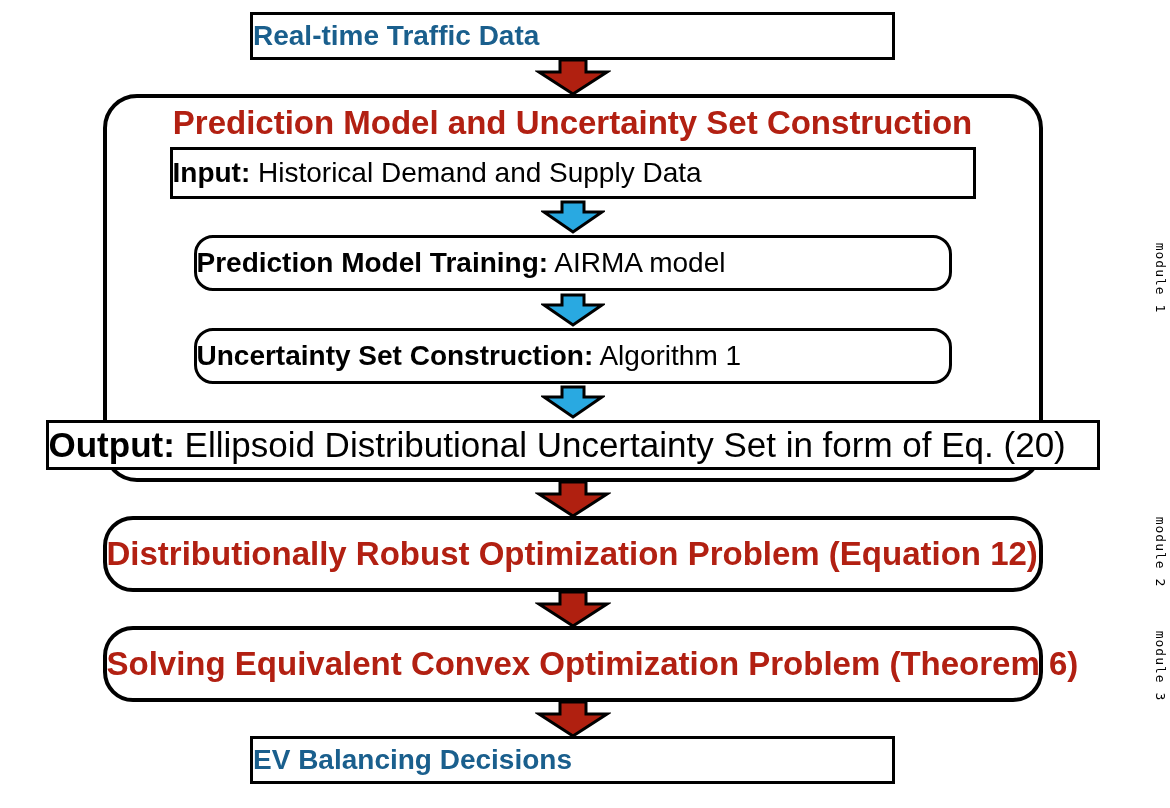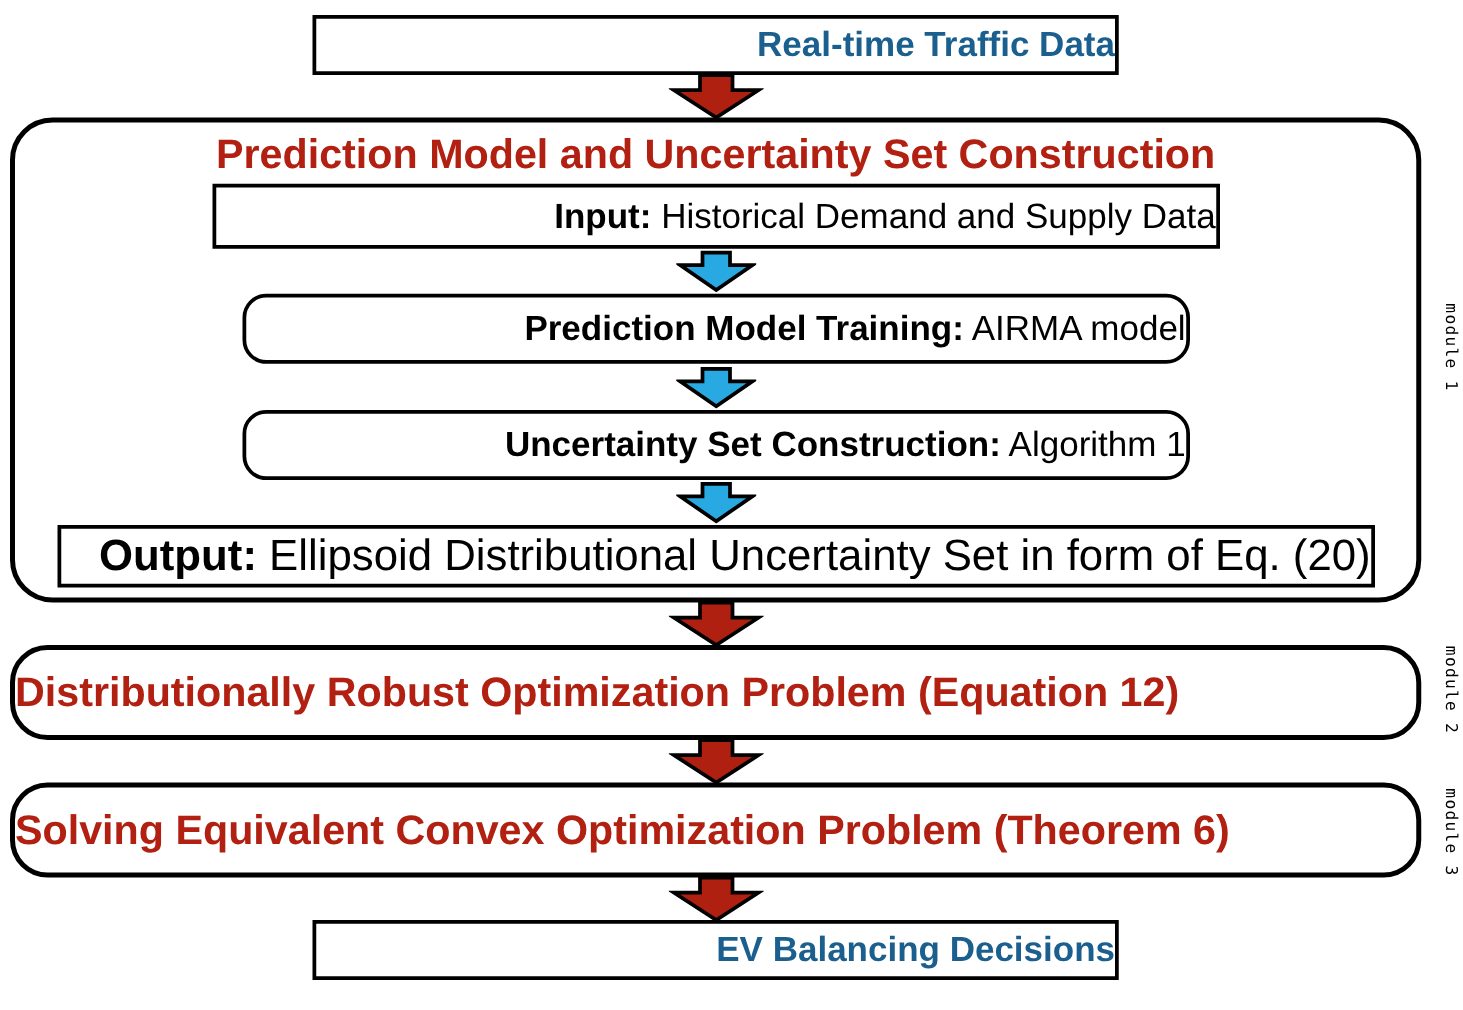--- a/index.html
+++ b/index.html
@@ -8,30 +8,30 @@
     width:1170px;height:808px;position:relative;background:#ffffff;
     font-family:"Liberation Sans", sans-serif;overflow:hidden;
   }
   .col{
     position:absolute;left:8px;top:0;width:1129px;height:808px;
     display:flex;flex-direction:column;align-items:center;
     padding-top:12px;
   }
   .box{
     background:#ffffff;border:3px solid #000;
-    display:flex;align-items:center;justify-content:flex-end;
+    display:flex;align-items:center;justify-content:flex-start;
     text-align:center;
   }
   .small-box{
     width:645px;height:48px;
     font-weight:bold;font-size:28px;color:#1A5F8D;
     flex:none;
   }
   .module-big{
-    width:1129px;border:4px solid #000;flex:none;background:#ffffff;
+    width:940px;border:4px solid #000;flex:none;background:#ffffff;
   }
   .module1{
     height:388px;border-radius:34px;
     display:flex;flex-direction:column;align-items:center;
     justify-content:space-between;
     padding:4px 0 8px 0;
   }
   .m1-title{
     font-weight:bold;font-size:33px;color:#B22012;
     line-height:42px;flex:none;

